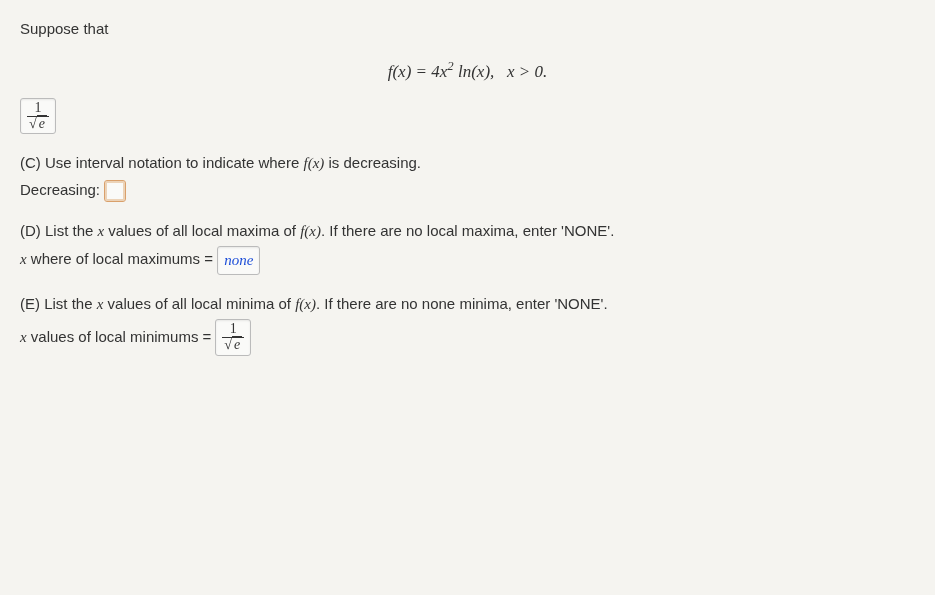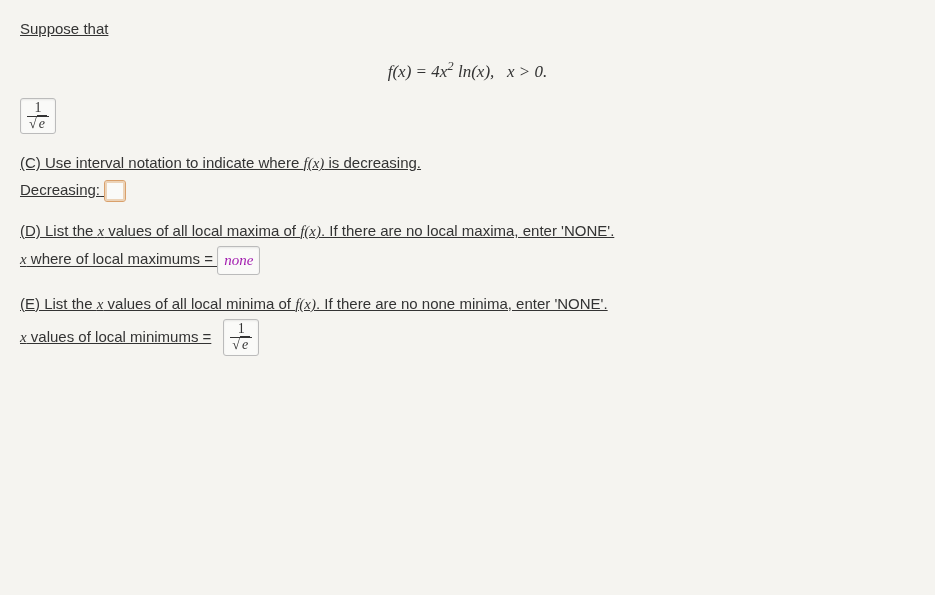--- a/index.html
+++ b/index.html
@@ -7,21 +7,21 @@
       font-family: "Helvetica Neue", Arial, sans-serif;
       font-size: 15px;
       color: #333;
       background: #f5f4f0;
       width: 935px;
       height: 595px;
       padding: 18px 20px;
       line-height: 1.5;
       overflow: hidden;
     }
-    .section { margin-bottom: 18px; text-decoration: underline; }
+    .section { margin-bottom: 18px; }
     .prompt-line { margin-bottom: 4px; }
     .equation-row {
       text-align: center;
       font-family: "Times New Roman", serif;
       font-size: 17px;
       margin: 17px 0 14px;
     }
     .math {
       font-family: "Times New Roman", serif;
       font-style: italic;
@@ -41,21 +41,21 @@
     .input-box.empty {
       width: 22px;
       height: 22px;
       border-color: #d9a06b;
       box-shadow: inset 0 0 0 2px #ecd3b8;
       padding: 0;
     }
     .input-box.none {
       font-style: italic;
       font-family: "Times New Roman", serif;
-      color: #a21caf;
+      color: #1d4ed8;
     }
     .frac {
       display: inline-block;
       vertical-align: middle;
       text-align: center;
       font-family: "Times New Roman", serif;
       line-height: 1.05;
       font-size: 14px;
     }
     .frac .num { display:block; border-bottom:1px solid #333; padding:0 2px;}
@@ -119,21 +119,21 @@
   <div class="prompt-line">
     <span class="math">x</span><span> where of local maximums = </span>
     <span class="input-box none">none</span>
   </div>
 </div>
 
 <div class="section" style="margin-bottom:0">
   <div class="prompt-line">
     <span>(E) List the </span><span class="math">x</span><span> values of all local minima of </span><span class="math">f(x)</span><span>. If there are no none minima, enter 'NONE'.</span>
   </div>
-  <div class="prompt-line" style="display:flex;align-items:center;gap:12px;">
+  <div class="prompt-line" style="display:flex;align-items:center;gap:4px;">
     <span><span class="math">x</span><span> values of local minimums = </span></span>
     <span class="input-box">
       <span class="frac">
         <span class="num">1</span>
         <span class="den"><span class="sqrt"><span class="radicand">e</span></span></span>
       </span>
     </span>
   </div>
 </div>
 

